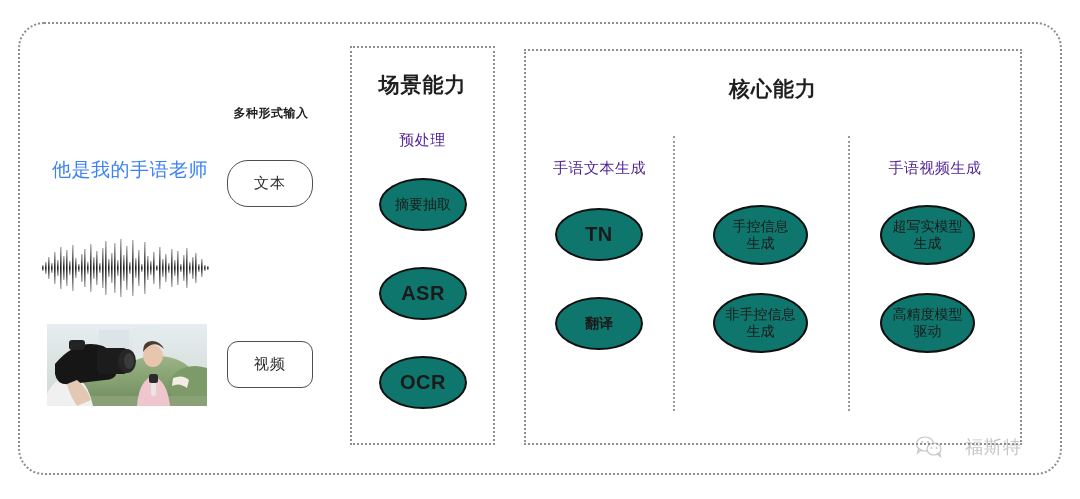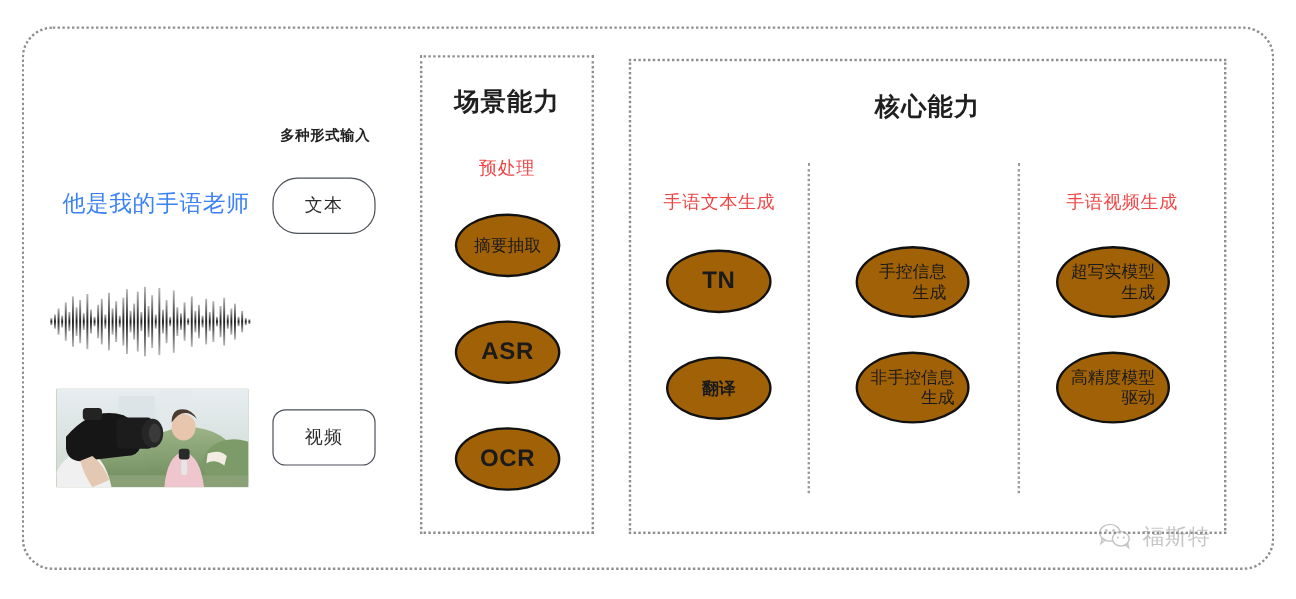--- a/index.html
+++ b/index.html
@@ -75,44 +75,44 @@
   .divider-1 { left: 673px; }
   .divider-2 { left: 848px; }
 
   
   .col {
     position: absolute;
     text-align: center;
   }
   .col-label {
     font-size: 15px;
-    color: #ef4444;
+    color: #4c1d95;
     letter-spacing: 0.5px;
     white-space: nowrap;
   }
 
   .col-pre      { left: 350px; top: 131px; width: 145px; }
   .col-text     { left: 527px; top: 159px; width: 145px; }
   .col-elements { left: 676px; top: 159px; width: 170px; }
   .col-video    { left: 851px; top: 159px; width: 168px; }
 
   
   .ellipse {
     position: absolute;
     border: 2.4px solid #111111;
     border-radius: 50%;
     box-sizing: border-box;
     display: flex;
     align-items: center;
     justify-content: center;
-    text-align: right;
+    text-align: center;
     font-size: 14px;
     line-height: 1.22;
     color: #1a1a1a;
-    background: #a16207;
+    background: #0f766e;
     white-space: pre-line;
   }
   .ellipse.latin { font-size: 20px; letter-spacing: 0.5px; font-weight: bold; }
 
   
   .e-scene { left: 379px; width: 88px; height: 53px; }
   .e-scene-0 { top: 178px; }
   .e-scene-1 { top: 267px; }
   .e-scene-2 { top: 356px; }
 
@@ -166,21 +166,21 @@
     border-radius: 11px;
     box-sizing: border-box;
     display: flex;
     align-items: center;
     justify-content: center;
     font-size: 15px;
     color: #2b2b2b;
     background: #ffffff;
     letter-spacing: 1px;
   }
-  .chip-0 { top: 148px; border-radius: 21px; }
+  .chip-0 { top: 160px; border-radius: 21px; }
   .chip-1 { top: 245px; }
   .chip-2 { top: 341px; }
 
   
   .waveform {
     position: absolute;
     left: 40px;
     top: 238px;
     width: 172px;
     height: 60px;
@@ -199,21 +199,21 @@
   .video-thumb svg { display: block; }
 
   
   .watermark {
     position: absolute;
     left: 915px;
     top: 432px;
     height: 30px;
     display: flex;
     align-items: center;
-    gap: 7px;
+    gap: 20px;
     opacity: 0.5;
   }
   .wm-text {
     font-size: 18px;
     color: #8d8d8d;
     letter-spacing: 1px;
     white-space: nowrap;
   }
 </style>
 </head>

